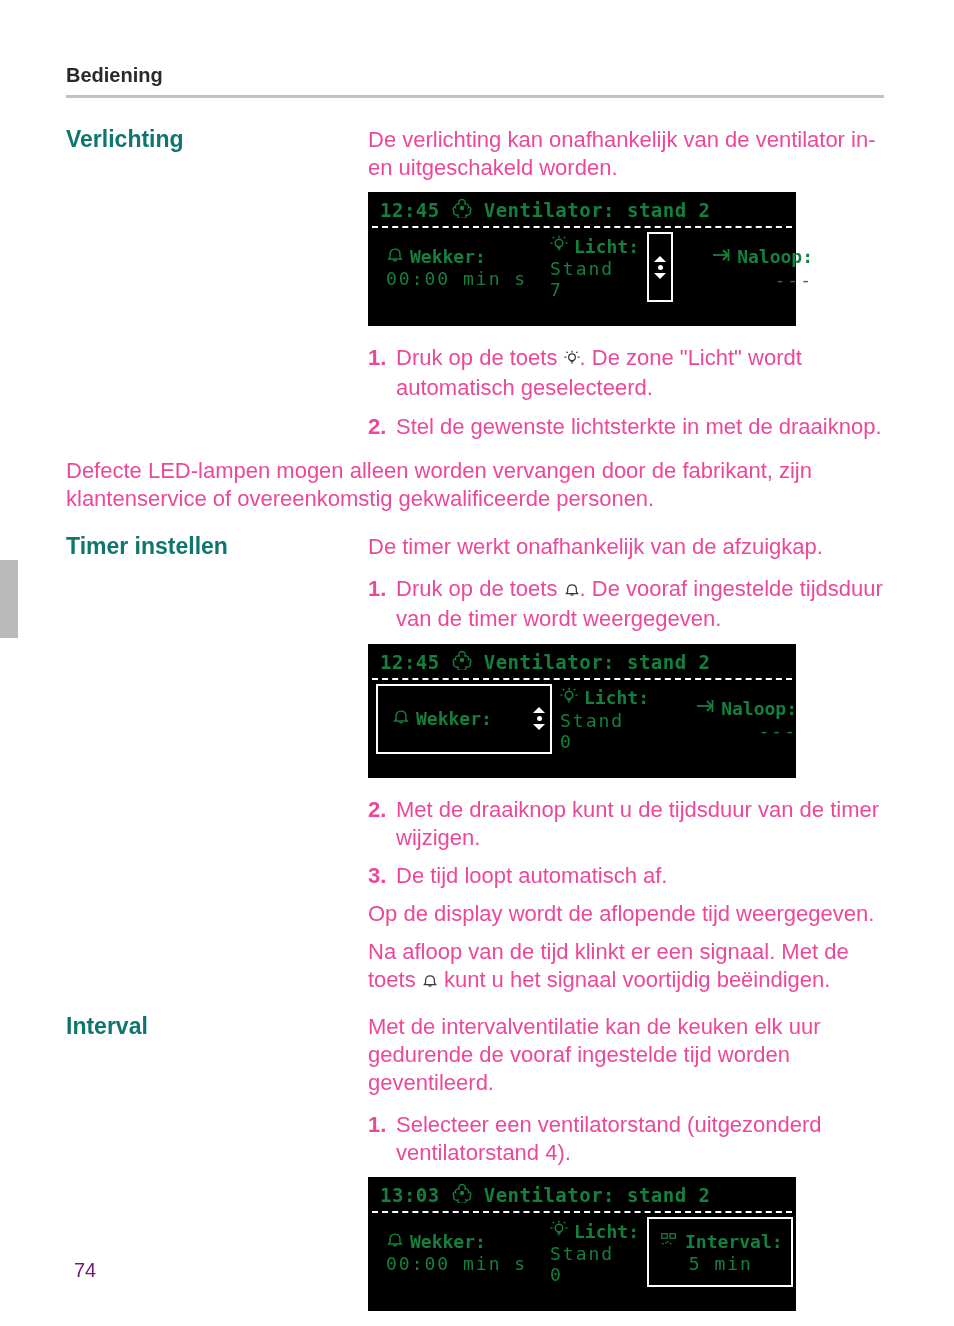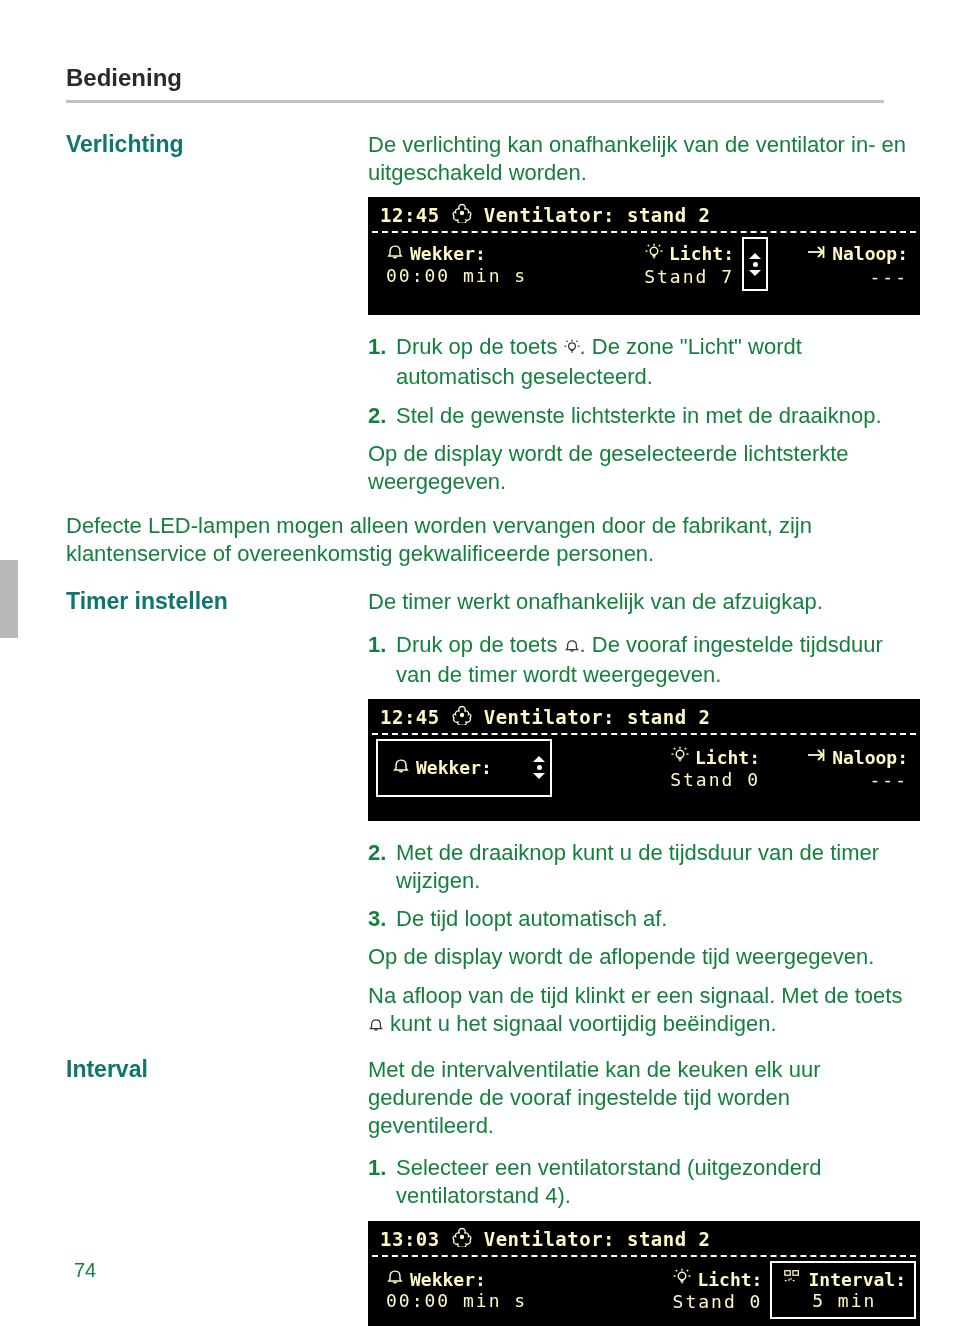--- a/index.html
+++ b/index.html
@@ -1,50 +1,50 @@
 <!DOCTYPE html>
 <html><head>
 <meta charset="utf-8">
 <style>
   * { box-sizing: border-box; margin: 0; padding: 0; }
   html, body { background: #fff; }
   body { width: 954px; height: 1326px; font-family: "Helvetica Neue", Helvetica, Arial, sans-serif; color: #3a3a3a; position: relative; }
   .page { padding: 64px 70px 0 66px; }
-  .title { font-size: 24px; font-weight: 700; color: #2a2a2a; margin-bottom: 8px; }
+  .title { font-size: 20px; font-weight: 700; color: #2a2a2a; margin-bottom: 8px; }
   .hr { border: none; border-top: 3px solid #c2c2c2; margin-bottom: 28px; }
   .row { display: flex; align-items: flex-start; }
   .lcol { width: 302px; flex: 0 0 302px; }
   .rcol { flex: 1; }
   .heading { font-weight: 700; font-size: 23px; color: #0f766e; }
-  .body, .rcol p, .rcol li { font-size: 22px; line-height: 1.28; color: #15803d; }
+  .body, .rcol p, .rcol li { font-size: 22px; line-height: 1.28; color: #ec4899; }
   .rcol p { margin: 0 0 10px 0; }
   ol.steps { list-style: none; padding: 0; margin: 14px 0 10px 0; }
   ol.steps > li { position: relative; padding-left: 28px; margin: 0 0 10px 0; }
   ol.steps > li > .num { position: absolute; left: 0; top: 0; font-weight: 700; }
   .inline-icon { display: inline-block; vertical-align: -2px; }
   
-  .lcd { background: #000; color: #fef9c3; width: 552px; margin: 10px 0 18px 0; font-family: "Lucida Console", Consolas, monospace; }
+  .lcd { background: #000; color: #15803d; width: 428px; margin: 10px 0 18px 0; font-family: "Lucida Console", Consolas, monospace; }
   .lcd-top { display: flex; align-items: center; gap: 12px; padding: 6px 12px 4px 12px; font-size: 19px; font-weight: 700; letter-spacing: 0.5px; }
   .lcd-top .time { font-weight: 700; }
   .lcd-dashes { height: 0; border-top: 2px dashed #fff; margin: 0 4px; }
   .lcd-row { display: flex; align-items: stretch; padding: 4px 4px 24px 4px; gap: 0; }
   .lcd-cell { flex: 1; display: flex; flex-direction: column; align-items: center; justify-content: center; padding: 2px 8px; min-height: 54px; }
   .lcd-cell.left { align-items: flex-start; padding-left: 14px; flex: 0 0 170px; }
   .lcd-cell.mid  { align-items: flex-end; }
   .lcd-cell.right{ align-items: flex-end; padding-left: 18px; flex: 0 0 148px; }
   .lcd-cell .line1 { display: flex; align-items: center; gap: 6px; font-size: 18px; font-weight: 700; }
   .lcd-cell .line2 { font-size: 18px; letter-spacing: 2px; }
   .sel { display: flex; flex-direction: column; align-items: center; justify-content: center; width: 22px; padding: 0 2px; }
   .sel .chev { width: 0; height: 0; border-left: 6px solid transparent; border-right: 6px solid transparent; }
   .sel .chev.up { border-bottom: 6px solid #fff; }
   .sel .chev.dn { border-top: 6px solid #fff; }
   .sel .dot { width: 5px; height: 5px; background: #fff; border-radius: 50%; margin: 3px 0; }
   .selbox { border: 2px solid #fff; display: flex; align-items: stretch; }
   .edge-tab { position: absolute; left: 0; top: 560px; width: 18px; height: 78px; background: #b9b9b9; }
-  .page-number { position: absolute; left: 74px; bottom: 44px; font-size: 20px; color: #15803d; }
+  .page-number { position: absolute; left: 74px; bottom: 44px; font-size: 20px; color: #701a75; }
   svg { display: inline-block; }
 </style>
 </head>
 <body>
 
 <svg width="0" height="0" style="position:absolute">
   <defs>
     <g id="ico-fan">
       <circle cx="10" cy="10" r="2.2" fill="currentColor"></circle>
       <path d="M10 1.5c3 0 4 3 2.5 5C14 5 17 6.5 16.5 9.5 18 8 20 11 18 13c1.5 2-1 5-4 4 1 2-2 4.5-4 3-2 1.5-5-1-4-3-3 1-5.5-2-4-4C0 11 2 8 3.5 9.5 3 6.5 6 5 7.5 6.5 6 4.5 7 1.5 10 1.5Z" fill="none" stroke="currentColor" stroke-width="1.3"></path>
@@ -138,21 +138,20 @@
       </div>
 
       <ol class="steps">
         <li><span class="num">1.</span>
           <span>Druk op de toets </span><span class="inline-icon"><svg width="16" height="18" viewBox="0 0 20 20" style="color:#3a3a3a">
                 <use href="#ico-light"></use>
               </svg></span><span>. De zone "Licht" wordt automatisch geselecteerd.</span>
         </li>
         <li><span class="num">2.</span><span>Stel de gewenste lichtsterkte in met de draaiknop.</span></li>
       </ol>
-      <p>Op de display wordt de geselecteerde lichtsterkte weergegeven.</p>
     </div>
   </div>
 
   <div class="row" style="margin-top:6px">
     <div class="rcol">
       <p>Defecte LED-lampen mogen alleen worden vervangen door de fabrikant, zijn klantenservice of overeenkomstig gekwalificeerde personen.</p>
     </div>
   </div>
 
   <div class="row" style="margin-top:10px">

